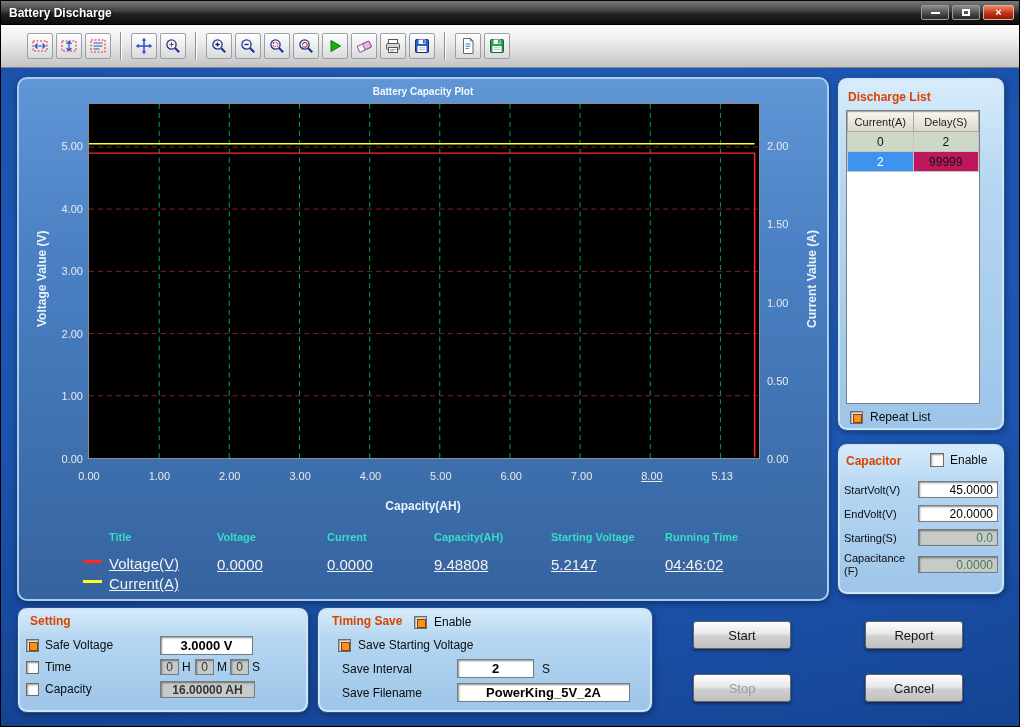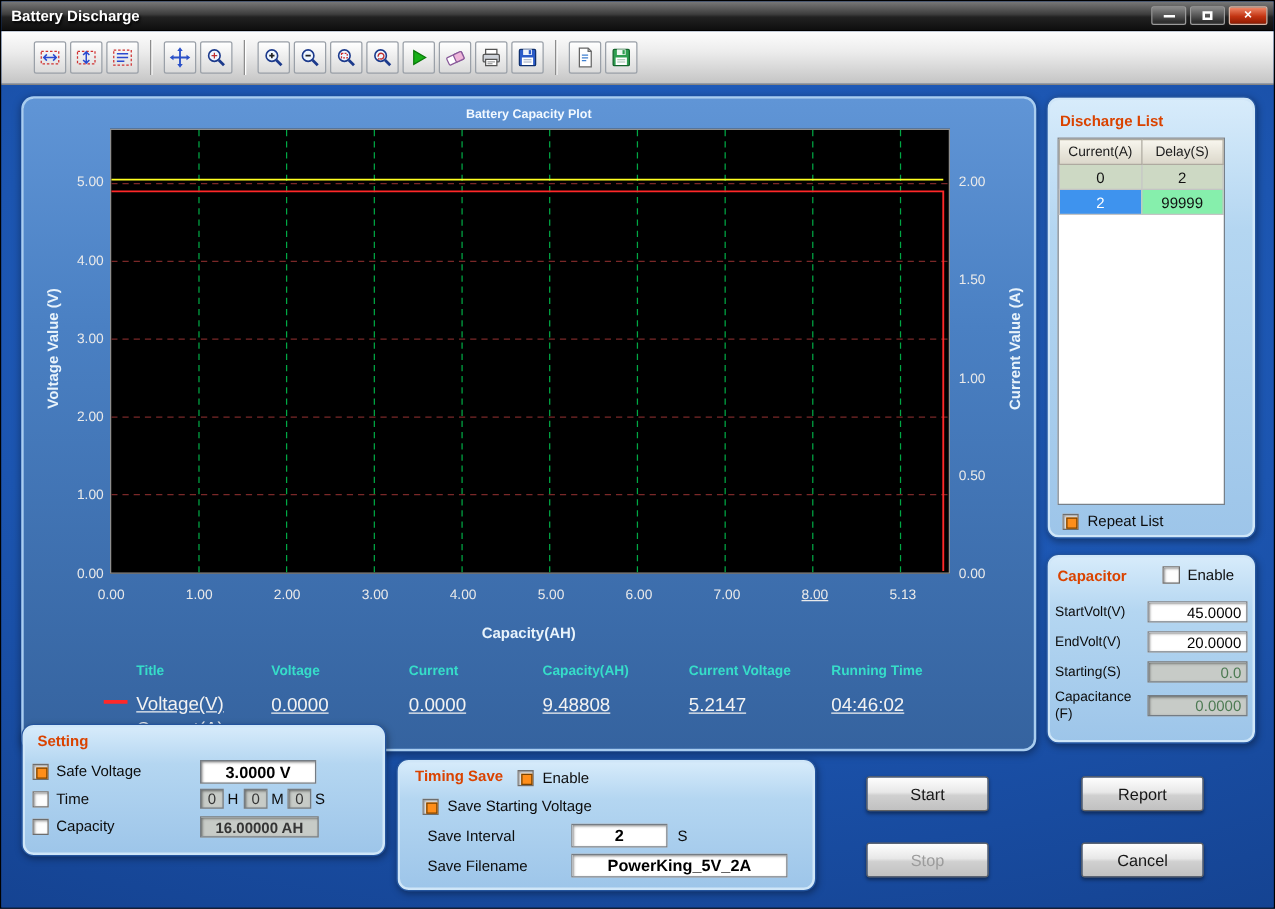--- a/index.html
+++ b/index.html
@@ -33,21 +33,21 @@
     background:radial-gradient(ellipse 120% 95% at 50% 30%, #2566ca 0%, #1c55b0 45%, #123c86 100%); }
 
   .panel { position:absolute; border-radius:10px; }
   .chart-panel { left:16px; top:9px; width:812px; height:524px;
     background:linear-gradient(180deg,#6095d6 0%,#4a80c3 35%,#35639f 100%);
     border:2px solid #a9cdef; box-shadow:0 2px 7px rgba(0,0,0,.4); }
   .sub { background:linear-gradient(180deg,#d8ecfb 0%,#b4d6f1 30%,#9dc5e9 100%);
     border:1px solid #24549c; box-shadow:inset 0 0 0 2px #cfe6f8, 1px 2px 6px rgba(0,0,0,.35); }
   .p-discharge { left:836px; top:9px; width:168px; height:354px; }
   .p-capacitor { left:836px; top:375px; width:168px; height:152px; }
-  .p-setting { left:16px; top:511px; width:292px; height:106px; }
+  .p-setting { left:16px; top:539px; width:292px; height:106px; }
   .p-timing { left:316px; top:539px; width:336px; height:106px; }
 
   .ptitle { position:absolute; font-weight:bold; font-size:12px; color:#da4300; }
   .lbl { position:absolute; font-size:12px; color:#0c0c0c; }
   .lbl-s { position:absolute; font-size:11px; color:#0c0c0c; }
 
   
   .chart-title { position:absolute; top:7px; left:0; width:100%; text-align:center; font-weight:bold; font-size:10px; color:#f2f9ff; }
   .plot { position:absolute; left:69px; top:24px; width:672px; height:356px; background:#000; border:1px solid #8f8f8f; }
   .plot svg { position:absolute; left:0; top:0; width:100%; height:100%; }
@@ -63,21 +63,21 @@
   .lg-val { position:absolute; font-size:15px; color:#f2f2f2; white-space:nowrap;text-decoration:underline; }
   .lg-swatch { position:absolute; width:19px; height:3px; }
 
   
   .dgrid { position:absolute; left:8px; top:32px; width:134px; height:294px; background:#fff; border:1px solid #76808a; }
   .dgrid table { border-collapse:collapse; width:100%; font-size:11px; table-layout:fixed; }
   .dgrid th { background:linear-gradient(180deg,#f7f5ed,#dbd7ca); border:1px solid #aeaaa0; font-weight:normal; height:20px; color:#1c1c1c; }
   .dgrid td { border:1px solid #c4c4c4; height:20px; text-align:center; font-size:12px; color:#111; }
   .dgrid tr.r0 td { background:#cdd9c4; }
   .dgrid tr.r1 td.c0 { background:#3e93ee; color:#fff; }
-  .dgrid tr.r1 td.c1 { background:#86efac; }
+  .dgrid tr.r1 td.c1 { background:#be185d; }
 
   
   .cb { position:absolute; width:13px; height:13px; background:#fdfdfd; border:1px solid #6d6d6d;
     box-shadow:inset 1px 1px 2px rgba(0,0,0,.4); cursor:pointer; }
   .cb.checked::after { content:""; position:absolute; left:2px; top:2px; width:7px; height:7px;
     background:#ff8e1a; border:1px solid #7a4300; }
   .field { position:absolute; background:#fff; border:1px solid #747c84; box-shadow:inset 1px 1px 2px rgba(0,0,0,.45);
     font-family:inherit; font-size:12px; color:#000; text-align:center; padding:0; }
   .field.bold { font-weight:bold; font-size:13px; }
   .field.dis { background:#c7cbc7; color:#353535; }
@@ -267,21 +267,21 @@
           <div class="tick tb" style="left: 471.565px; top: 366px;">7.00</div>
           <div class="tick tb" style="left: 541.932px; top: 366px; text-decoration: underline;">8.00</div>
           <div class="tick tb" style="left: 612.298px; top: 366px;">5.13</div>
         </div>
       <div class="xlabel">Capacity(AH)</div>
 
       <div class="lg-head" style="left:90px">Title</div>
       <div class="lg-head" style="left:198px">Voltage</div>
       <div class="lg-head" style="left:308px">Current</div>
       <div class="lg-head" style="left:415px">Capacity(AH)</div>
-      <div class="lg-head" style="left:532px">Current Voltage</div>
+      <div class="lg-head" style="left:532px">Starting Voltage</div>
       <div class="lg-head" style="left:646px">Running Time</div>
 
       <span class="lg-swatch" style="left:64px;top:481px;background:#ff2828"></span>
       <div class="lg-val" style="left:90px;top:476px">Voltage(V)</div>
       <span class="lg-swatch" style="left:64px;top:501px;background:#ffff20"></span>
       <div class="lg-val" style="left:90px;top:496px">Current(A)</div>
 
       <div class="lg-val" style="left:198px;top:477px">0.0000</div>
       <div class="lg-val" style="left:308px;top:477px">0.0000</div>
       <div class="lg-val" style="left:415px;top:477px">9.48808</div>

